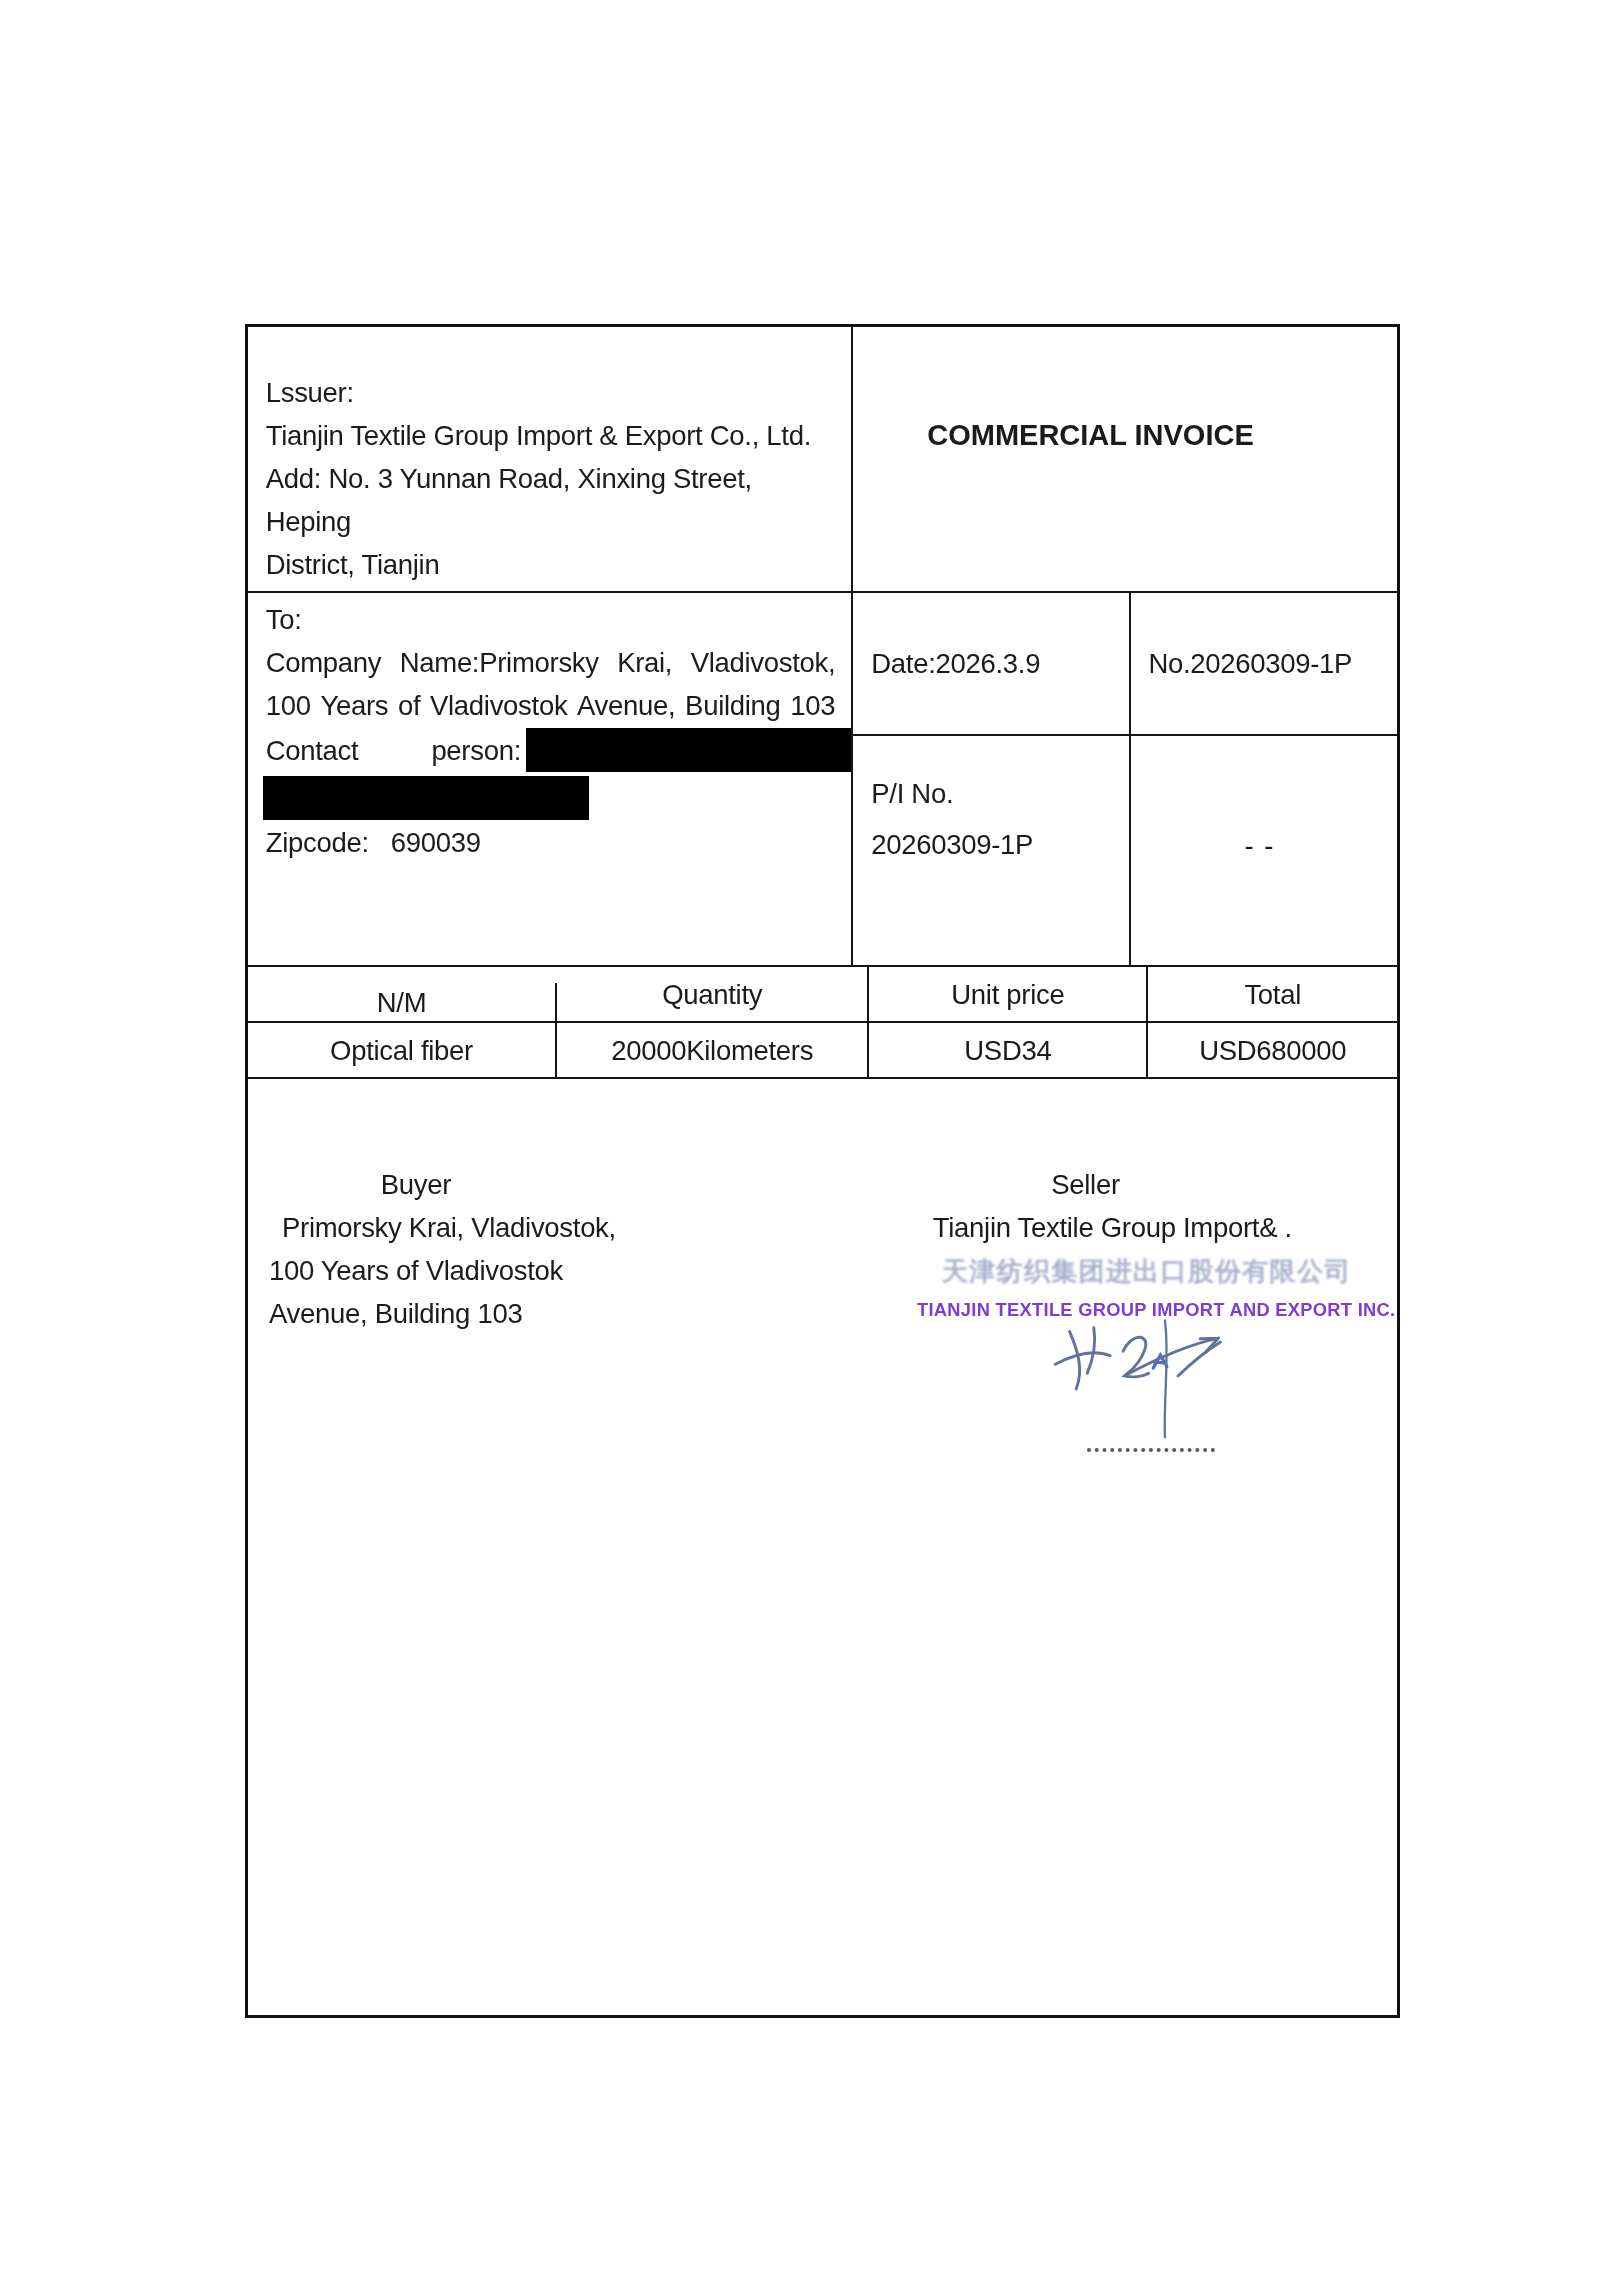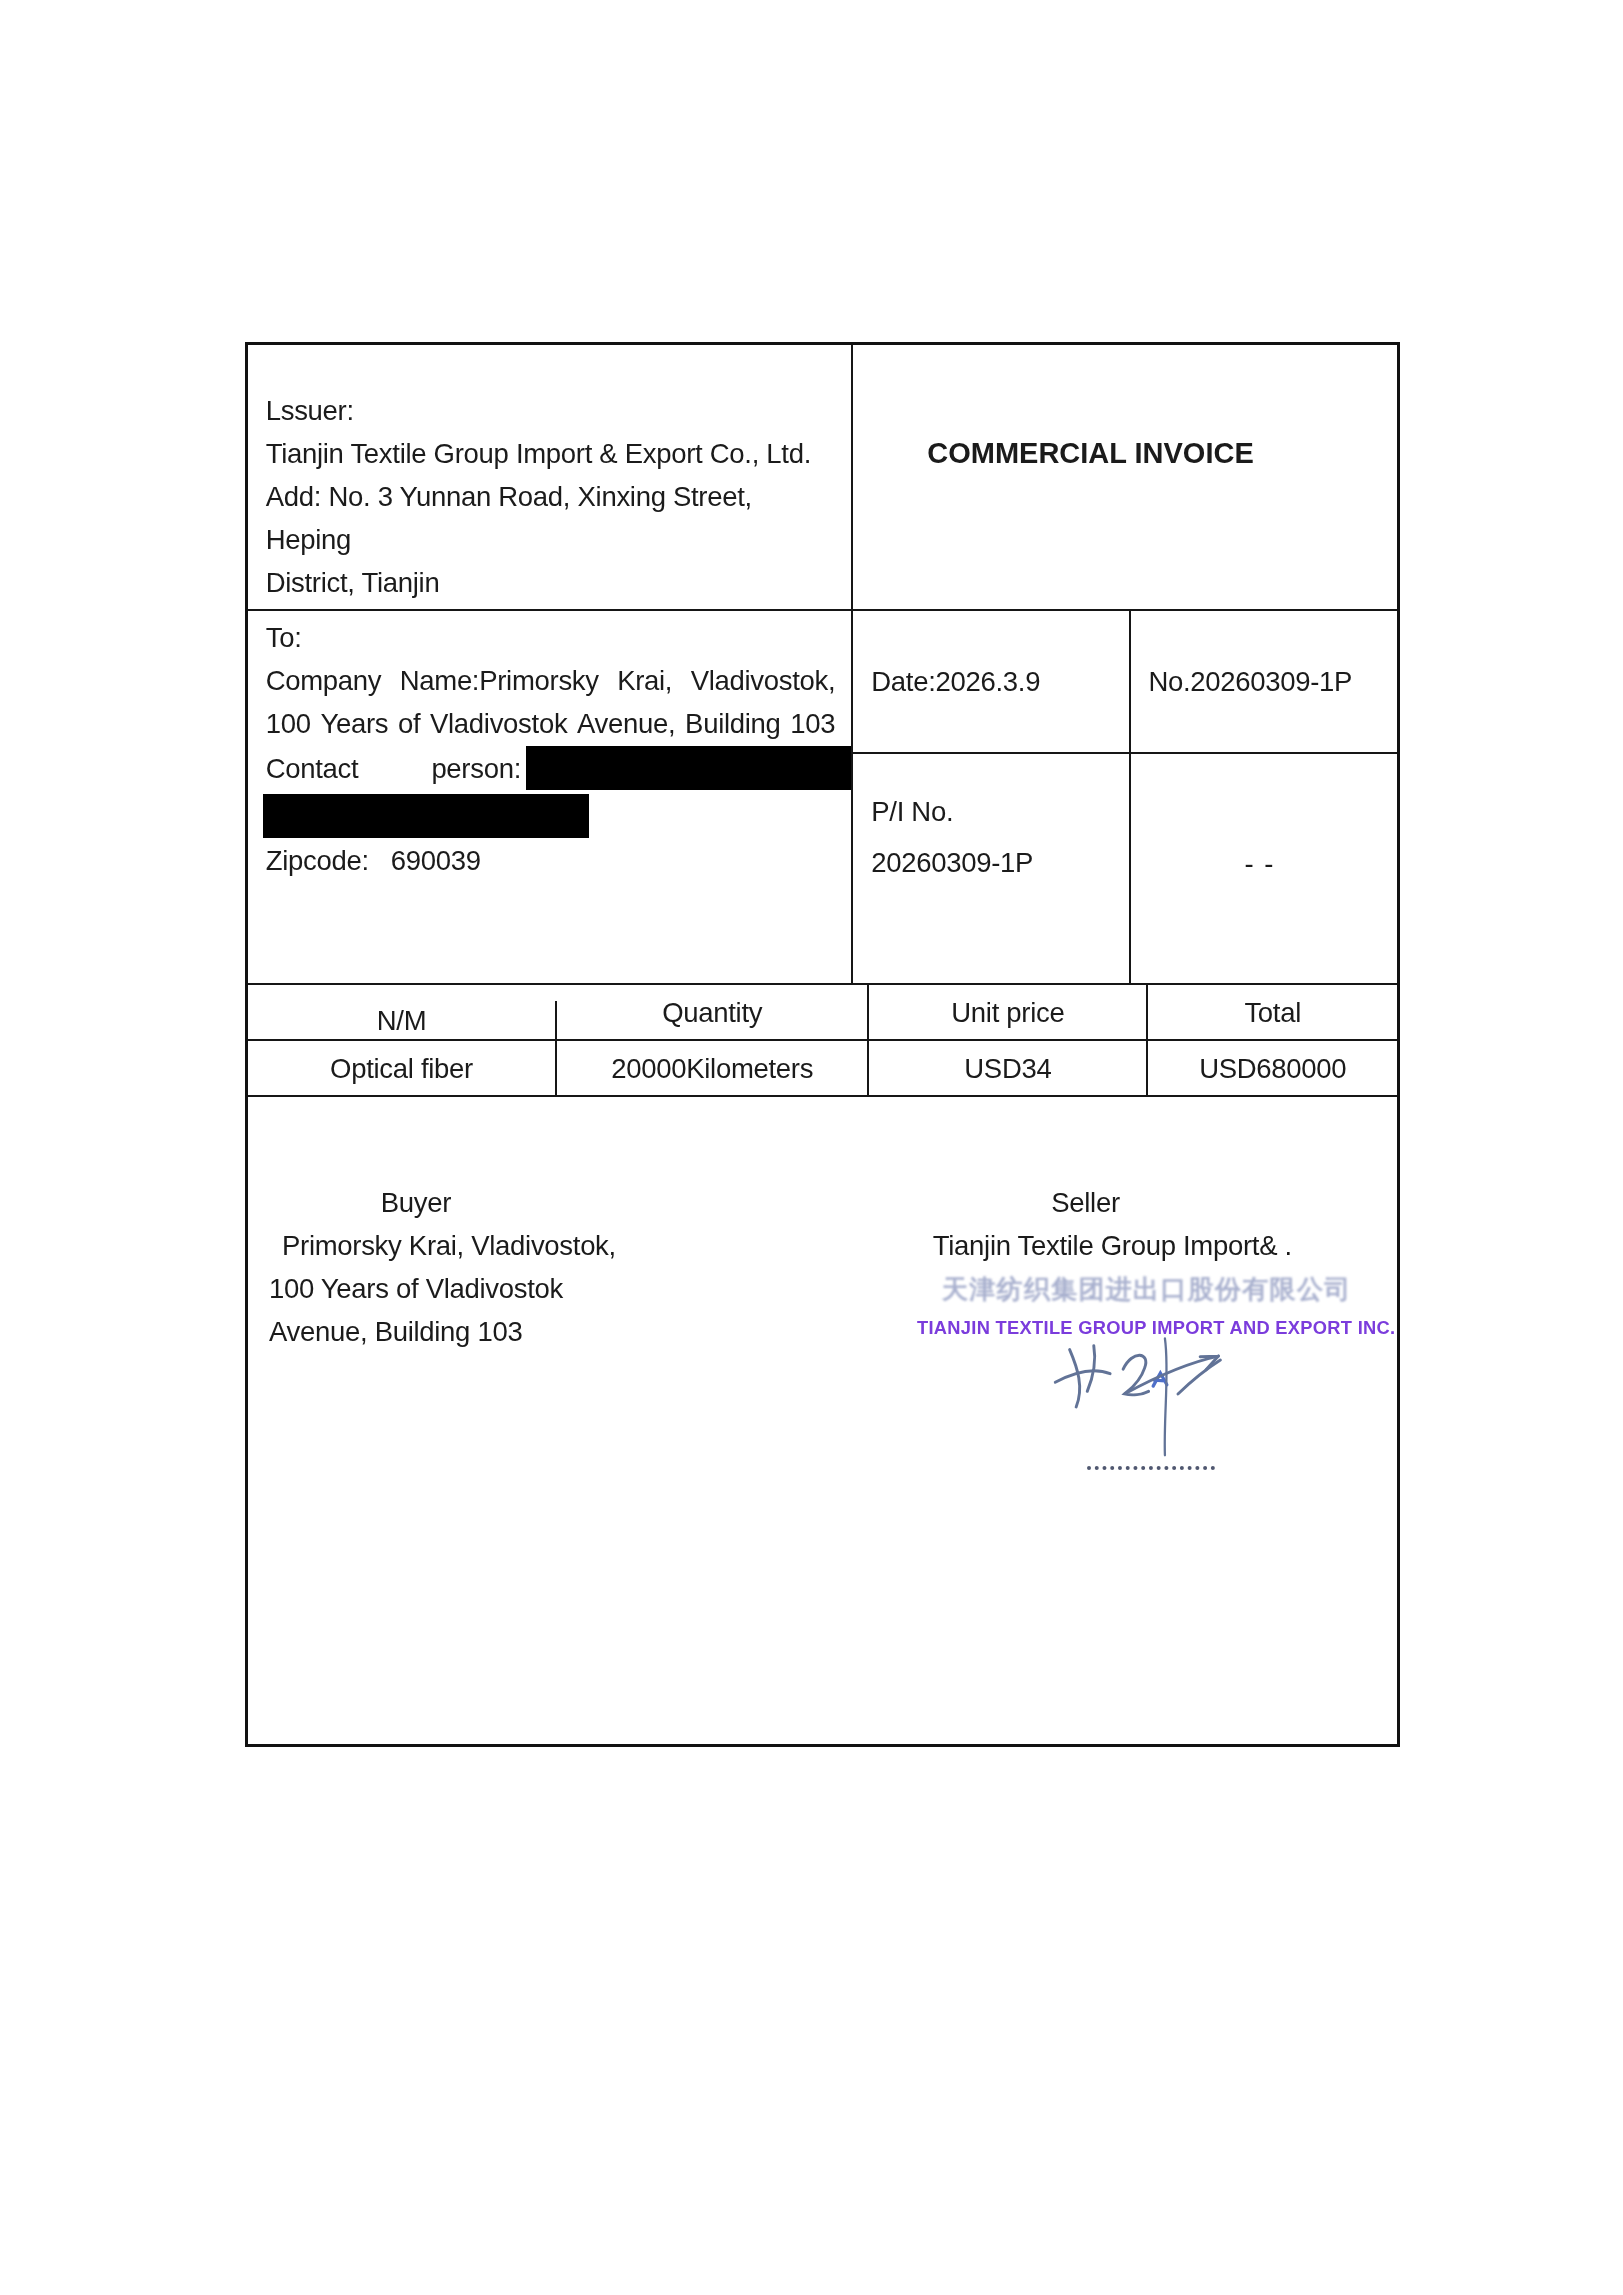--- a/index.html
+++ b/index.html
@@ -6,22 +6,22 @@
   .page {
     position:relative;
     width:1623px; height:2295px;
     background:#ffffff;
     font-family:"Liberation Sans", sans-serif;
     color:#1b1b1b;
     overflow:hidden;
   }
   
   .tbl {
-    position:absolute; left:245px; top:342px;
-    width:1155px; height:1405px;
+    position:absolute; left:245px; top:324px;
+    width:1155px; height:1694px;
     border:3.3px solid #111111;
     box-sizing:border-box;
     display:grid;
     grid-template-columns:309px 296px 16.4px 262px 17px 1fr;
     grid-template-rows:266px 143px 231px 56px 56px 1fr;
     background:#ffffff;
   }
   .cell { box-sizing:border-box; border-right:2.6px solid #161616; border-bottom:2.6px solid #161616; overflow:hidden; }
   .cell.nbr { border-right:none; }
   .cell.nbb { border-bottom:none; }

